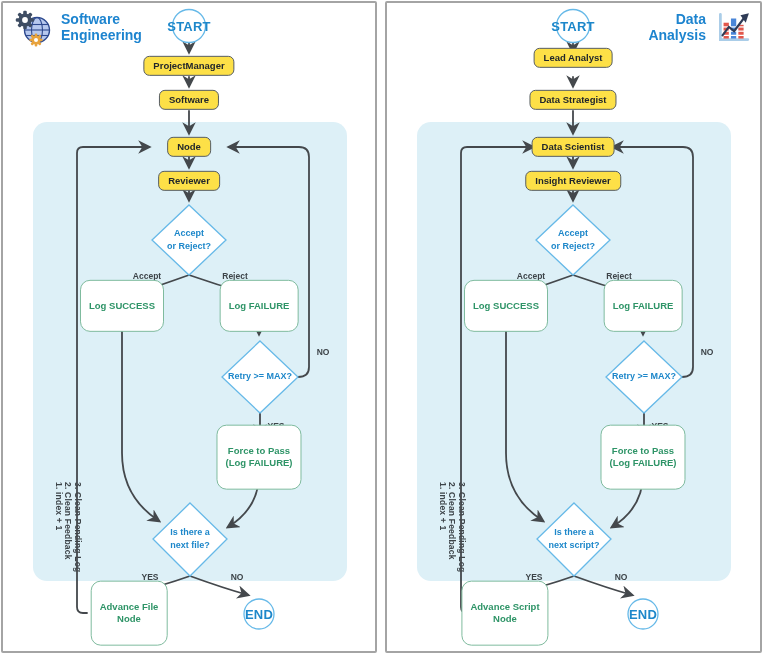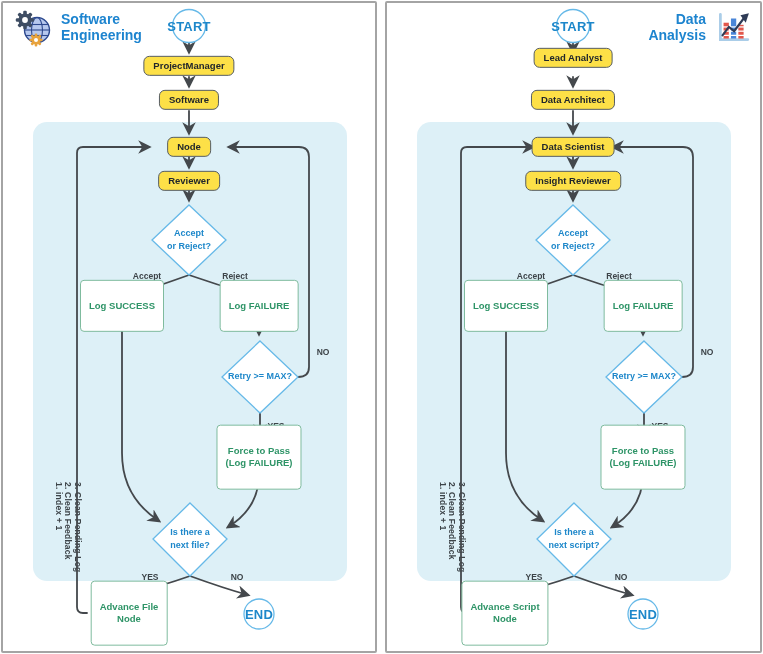--- a/index.html
+++ b/index.html
@@ -12,21 +12,21 @@
   #panel0{left:1px;width:372px;}
   #panel1{left:385px;width:373px;}
   .region{position:absolute;left:30px;top:119px;width:314px;height:459px;
           background:#ddf0f7;border-radius:14px;}
   .edges{position:absolute;left:0;top:0;}
   .node,.gnode,.dlabel,.clabel,.elabel{
     position:absolute;transform:translate(-50%,-50%);
     text-align:center;font-weight:bold;white-space:pre;}
   .node{background:#fde047;border:1.2px solid #565d63;border-radius:6px;
         padding:3px 9px;font-size:9.5px;color:#21262b;line-height:1.3;}
-  .gnode{background:#fff;border:1.2px solid #7fbb9e;border-radius:4px;
+  .gnode{background:#fff;border:1.2px solid #7fbb9e;border-radius:10px;
          padding:19px 8px;font-size:9.5px;color:#2e9467;line-height:1.3;}
   .dlabel{color:#1d87ca;font-size:9px;line-height:1.45;}
   .clabel{color:#1d87ca;font-size:13px;letter-spacing:.2px;}
   .elabel{color:#3d4449;font-size:8.5px;}
   .sidenote{position:absolute;left:50px;top:479px;writing-mode:vertical-lr;
             font-size:8.5px;font-weight:bold;color:#3d4449;line-height:1.12;
             white-space:pre;letter-spacing:.2px;}
   .brand{position:absolute;display:flex;align-items:flex-start;gap:7px;z-index:5;}
   .brand-text{font-size:14px;line-height:1.12;color:#1d84cf;white-space:pre;
               font-weight:bold;padding-top:3px;}
@@ -177,21 +177,21 @@
       <circle cx="186" cy="23" r="16.5"></circle>
       <circle cx="256" cy="611" r="15"></circle>
       <polygon points="186,202 223,237 186,272 149,237"></polygon>
       <polygon points="257,338 295,374 257,410 219,374"></polygon>
       <polygon points="187,500 224,536 187,573 150,536"></polygon>
     </g>
   </svg>
 
   <div class="clabel" style="left:186px;top:23px">START</div>
   <div class="node" style="left:186px;top:55px">Lead Analyst</div>
-  <div class="node" style="left:186px;top:97px">Data Architect</div>
+  <div class="node" style="left:186px;top:97px">Data Strategist</div>
   <div class="node" style="left:186px;top:144px">Data Scientist</div>
   <div class="node" style="left:186px;top:178px">Insight Reviewer</div>
   <div class="dlabel" style="left:186px;top:237px">Accept
 or Reject?</div>
   <div class="elabel" style="left:144px;top:273px">Accept</div>
   <div class="elabel" style="left:232px;top:273px">Reject</div>
   <div class="gnode" style="left:119px;top:303px">Log SUCCESS</div>
   <div class="gnode" style="left:256px;top:303px">Log FAILURE</div>
   <div class="dlabel" style="left:257px;top:374px">Retry &gt;= MAX?</div>
   <div class="elabel" style="left:320px;top:349px">NO</div>

